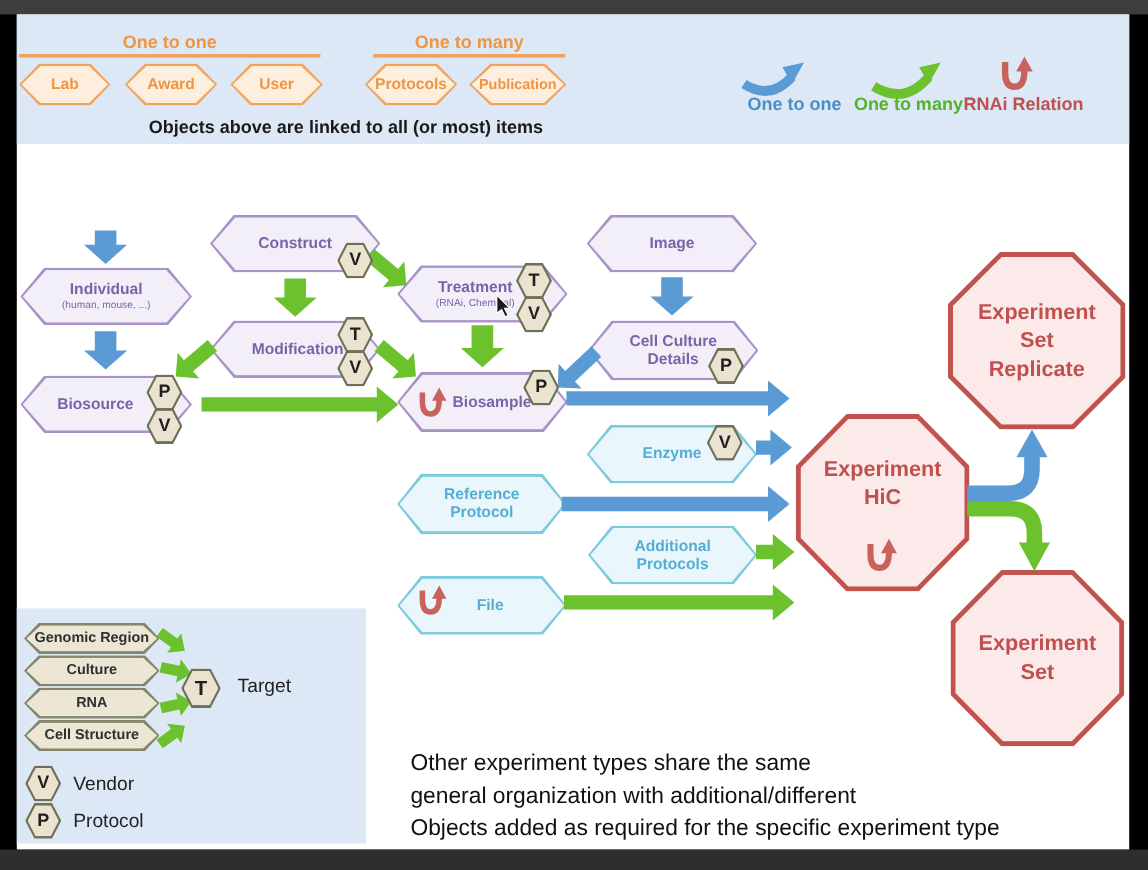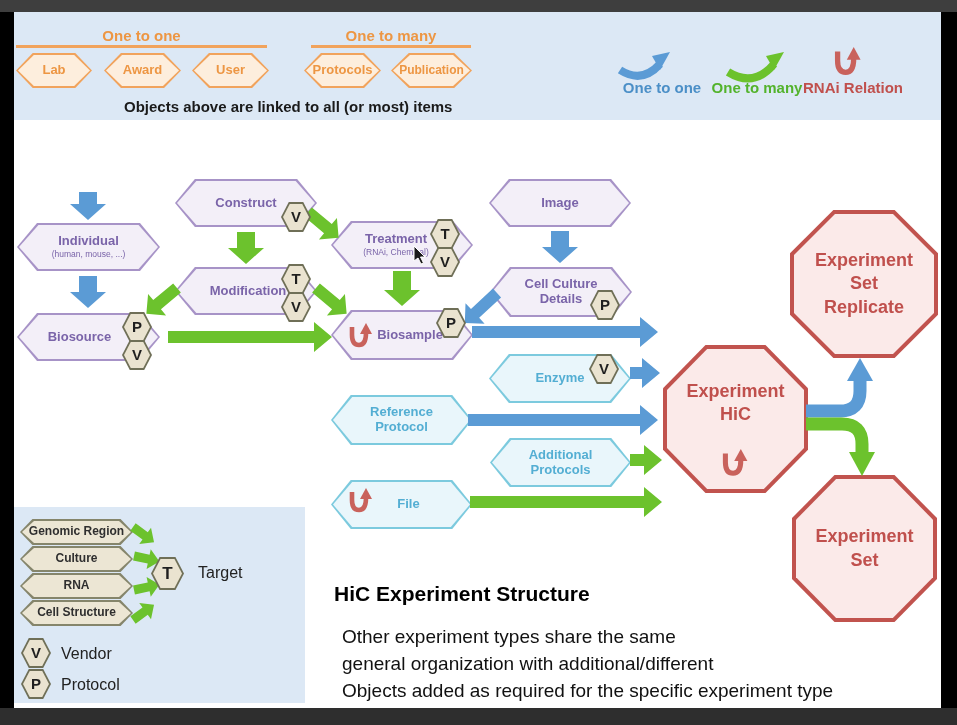--- a/index.html
+++ b/index.html
@@ -346,17 +346,16 @@
       <div class="lbl">V</div>
     </div>
   <div class="txt plain" style="left:61px;top:645px;">Vendor</div>
   <div class="badge" style="left:21px;top:669px;">
       <div class="bg"></div>
       <div class="fg"></div>
       <div class="lbl">P</div>
     </div>
   <div class="txt plain" style="left:61px;top:676px;">Protocol</div>
 
-  <div class="txt cap-title" style="left:334px;top:582px;">HiC Experiment Structure</div>
   <div class="txt cap-line" style="left:342px;top:623px;">Other experiment types share the same</div>
   <div class="txt cap-line" style="left:342px;top:650px;">general organization with additional/different</div>
   <div class="txt cap-line" style="left:342px;top:677px;">Objects added as required for the specific experiment type</div>
 </div>
 
 </body></html>

